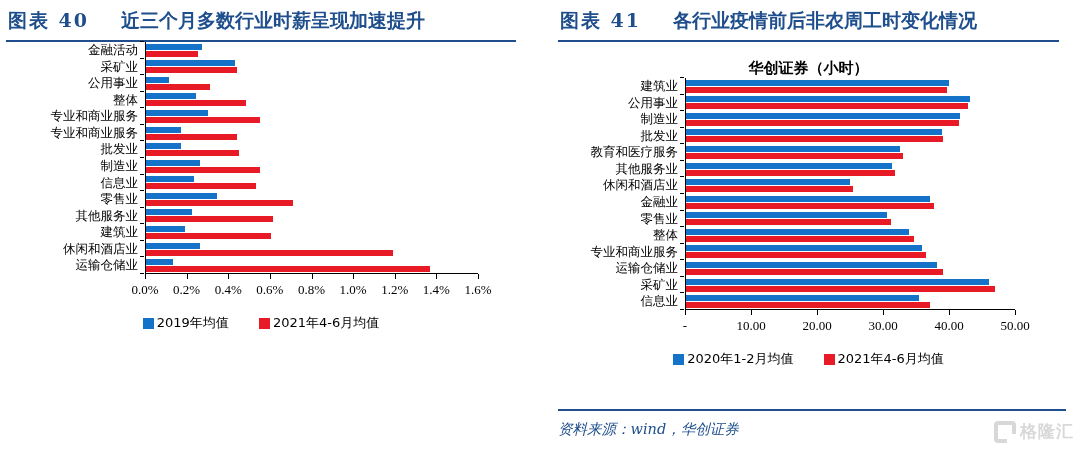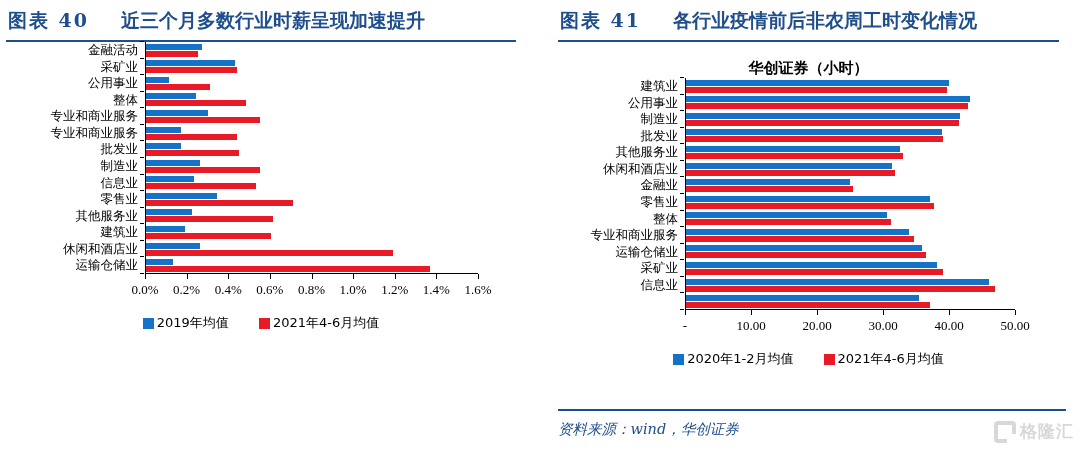--- a/index.html
+++ b/index.html
@@ -192,20 +192,21 @@
       <span class="fig-label">图表  41</span>
       <span class="fig-title">各行业疫情前后非农周工时变化情况</span>
     </div>
     <div class="chart-title">华创证券（小时）</div>
     <div class="chart-body">
       <div class="labels">
           <div class="cat-label" style="height: 16.5714px; line-height: 16.5714px;">建筑业</div>
           <div class="cat-label" style="height: 16.5714px; line-height: 16.5714px;">公用事业</div>
           <div class="cat-label" style="height: 16.5714px; line-height: 16.5714px;">制造业</div>
           <div class="cat-label" style="height: 16.5714px; line-height: 16.5714px;">批发业</div>
+          <div class="cat-label" style="height: 16.5714px; line-height: 16.5714px;">教育和医疗服务</div>
           <div class="cat-label" style="height: 16.5714px; line-height: 16.5714px;">其他服务业</div>
           <div class="cat-label" style="height: 16.5714px; line-height: 16.5714px;">休闲和酒店业</div>
           <div class="cat-label" style="height: 16.5714px; line-height: 16.5714px;">金融业</div>
           <div class="cat-label" style="height: 16.5714px; line-height: 16.5714px;">零售业</div>
           <div class="cat-label" style="height: 16.5714px; line-height: 16.5714px;">整体</div>
           <div class="cat-label" style="height: 16.5714px; line-height: 16.5714px;">专业和商业服务</div>
           <div class="cat-label" style="height: 16.5714px; line-height: 16.5714px;">运输仓储业</div>
           <div class="cat-label" style="height: 16.5714px; line-height: 16.5714px;">采矿业</div>
           <div class="cat-label" style="height: 16.5714px; line-height: 16.5714px;">信息业</div>
         </div>

